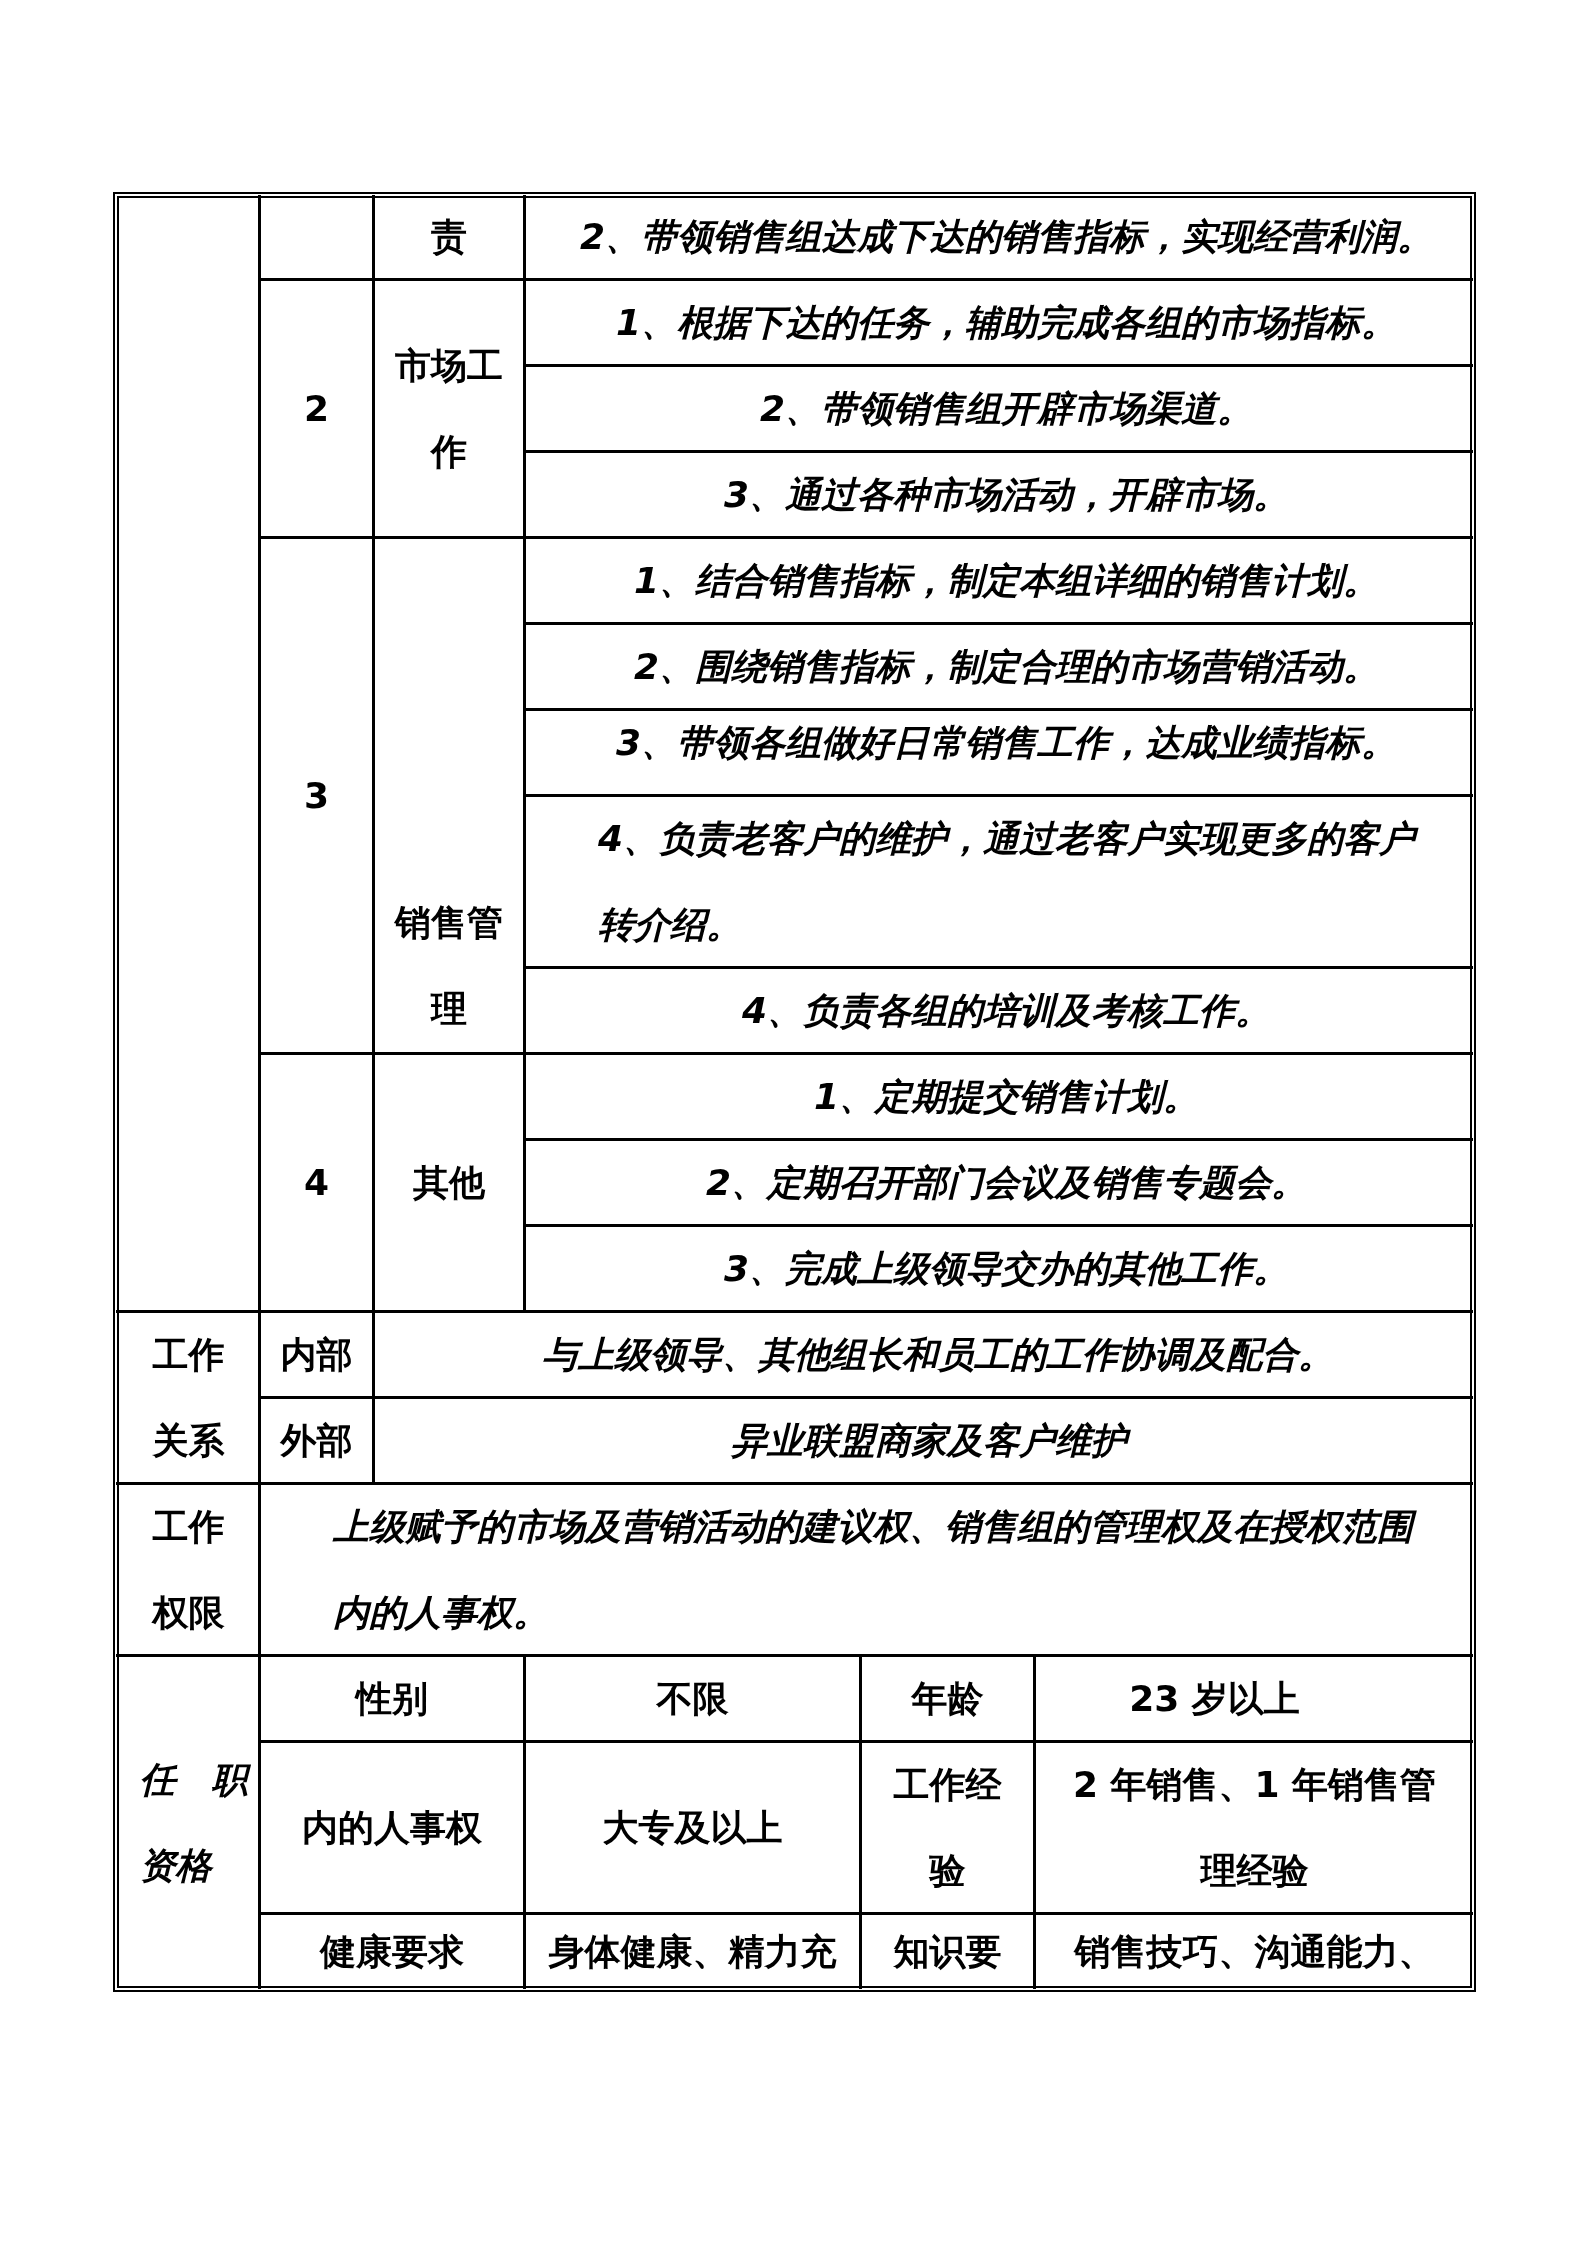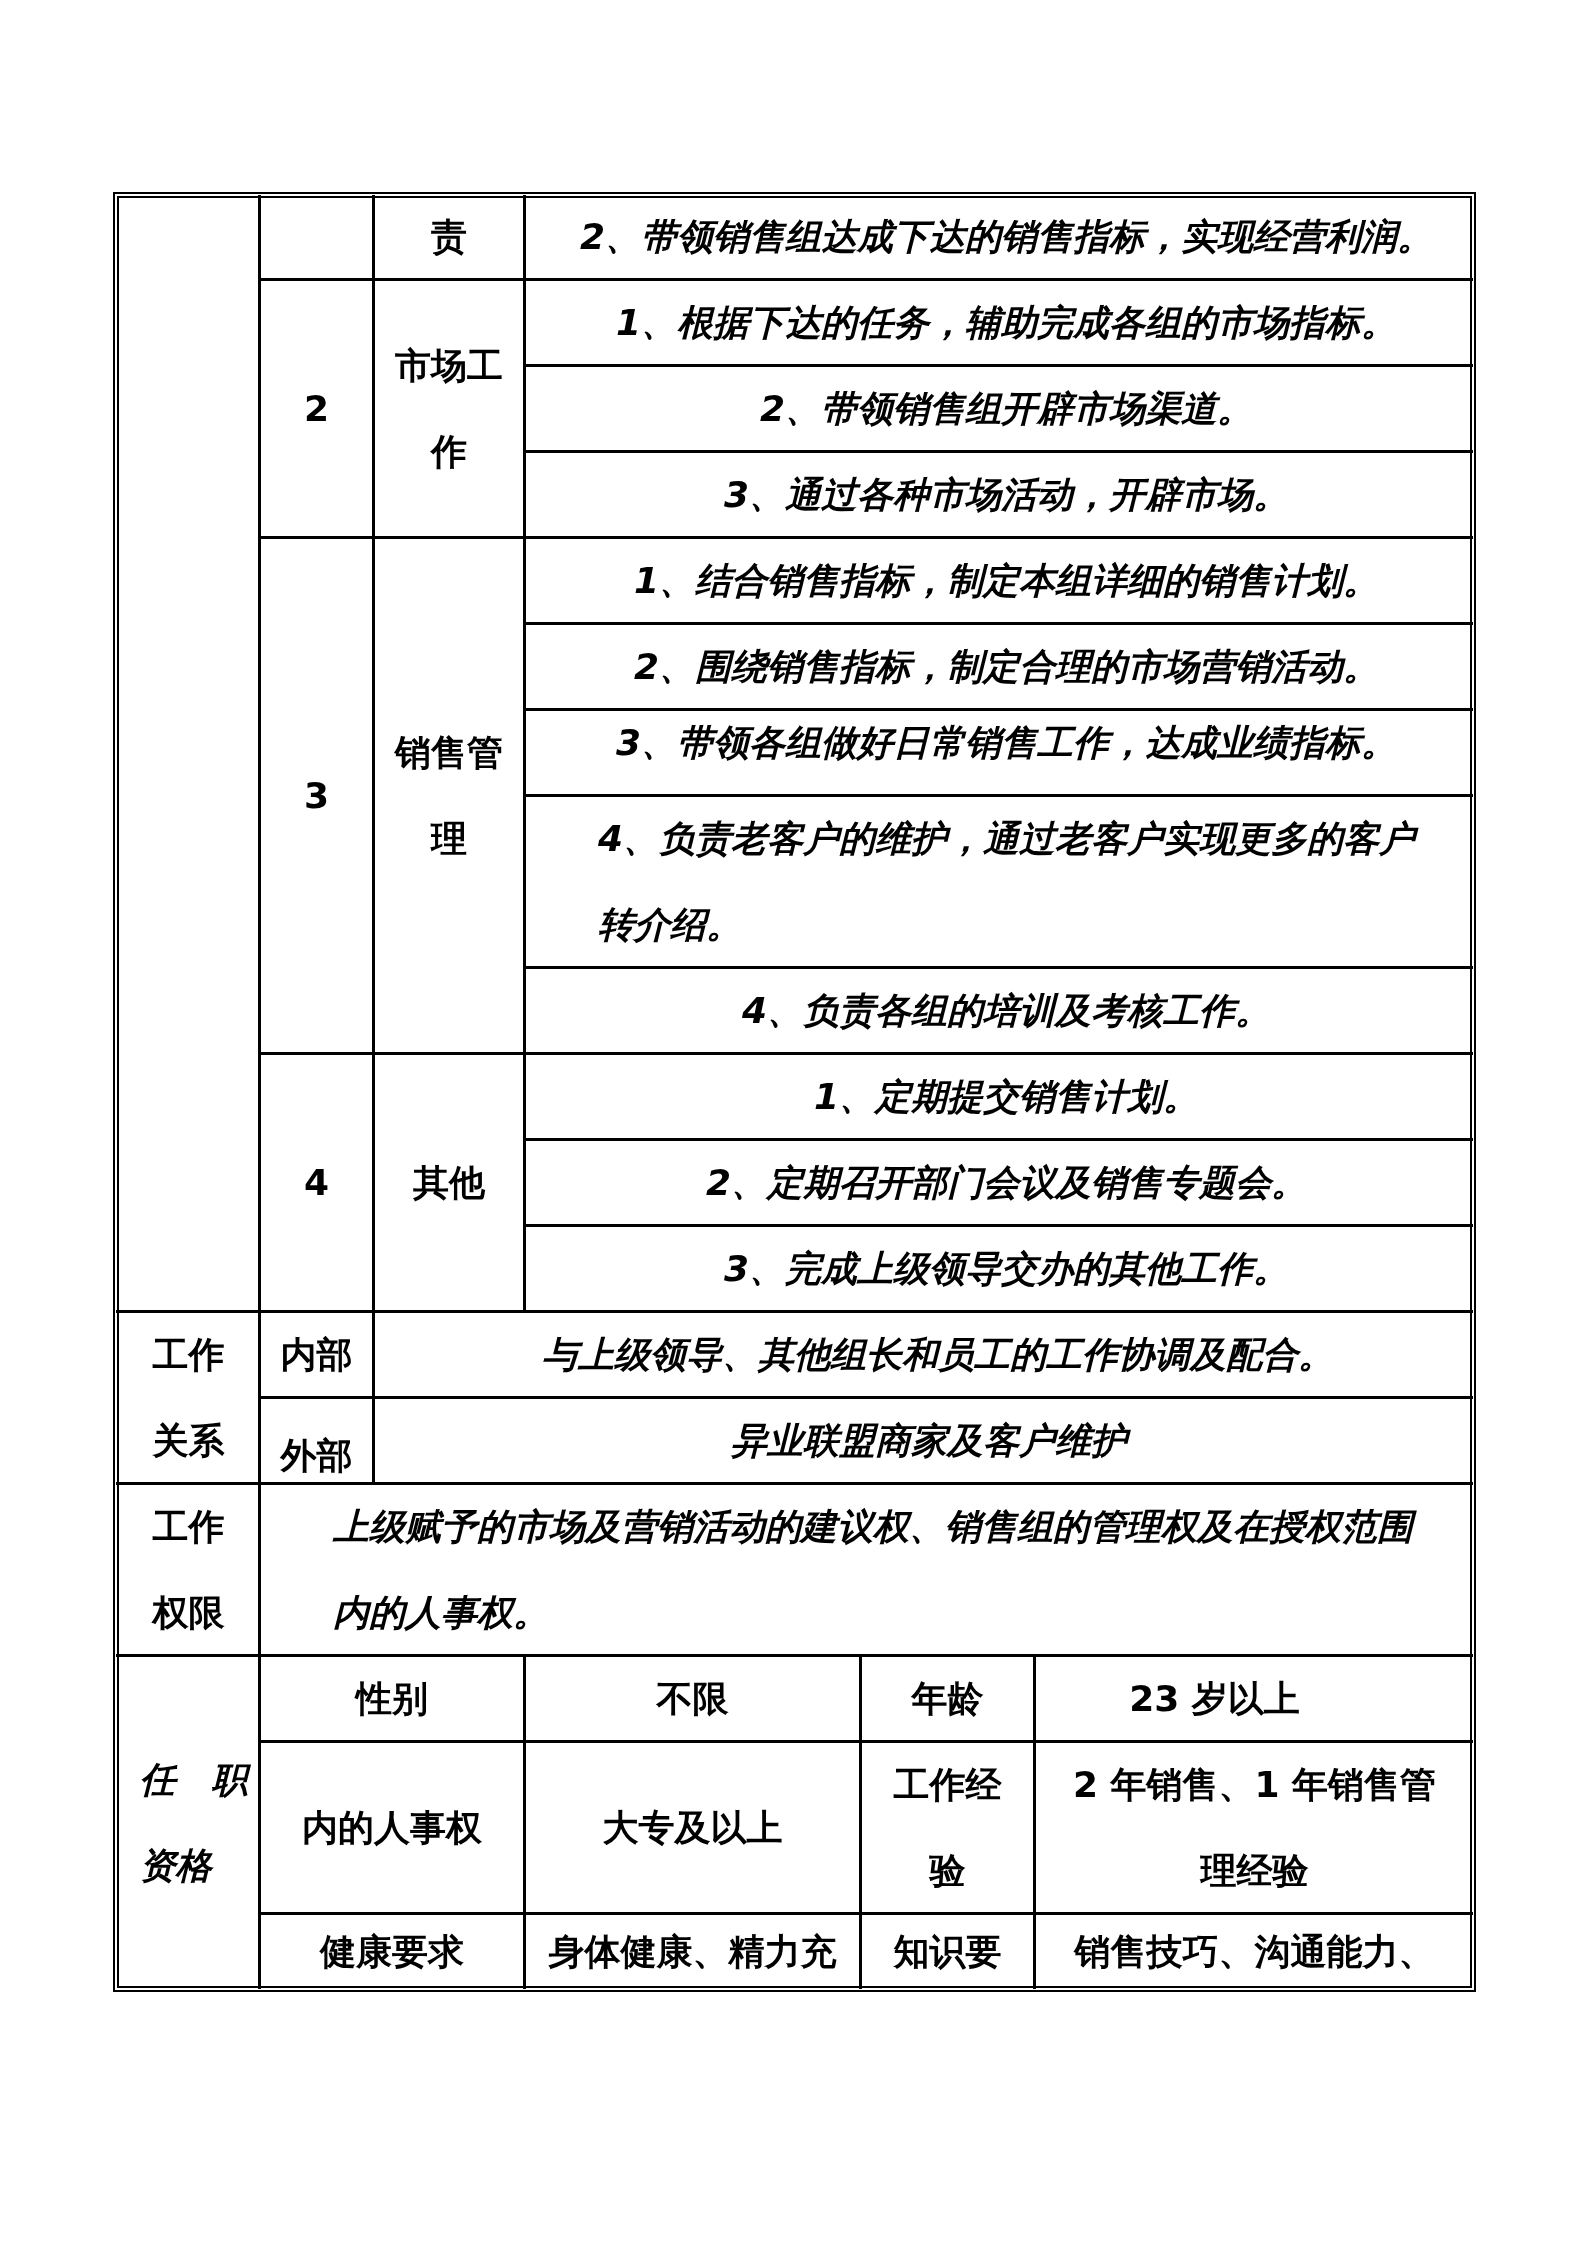--- a/index.html
+++ b/index.html
@@ -72,21 +72,21 @@
   <div class="cell l" style="left:526px; top:367px; width:947px; height:83px;">
       <span>2、带领销售组开辟市场渠道。</span>
     </div>
   <div class="cell l" style="left:526px; top:453px; width:947px; height:83px;">
       <span>3、通过各种市场活动，开辟市场。</span>
     </div>
 
   <div class="cell c" style="left:261px; top:539px; width:111px; height:513px;">
       <span>3</span>
     </div>
-  <div class="cell c" style="left:375px; top:539px; width:148px; height:513px;">
+  <div class="cell c" style="left:375px; top:539px; width:148px; height:513px;align-items:flex-end;">
     <div class="stack">
         <div>销售管</div>
         <div>理</div>
       </div>
   </div>
   <div class="cell l" style="left:526px; top:539px; width:947px; height:83px;">
       <span>1、结合销售指标，制定本组详细的销售计划。</span>
     </div>
   <div class="cell l" style="left:526px; top:625px; width:947px; height:83px;">
       <span>2、围绕销售指标，制定合理的市场营销活动。</span>
@@ -125,21 +125,21 @@
         <div>工作</div>
         <div>关系</div>
       </div>
   </div>
   <div class="cell c" style="left:261px; top:1313px; width:111px; height:83px;">
       <span>内部</span>
     </div>
   <div class="cell l" style="left:375px; top:1313px; width:1098px; height:83px; padding-left:28px;">
       <span>与上级领导、其他组长和员工的工作协调及配合。</span>
     </div>
-  <div class="cell c" style="left:261px; top:1399px; width:111px; height:83px;margin-top:15px;">
+  <div class="cell c" style="left:261px; top:1399px; width:111px; height:83px;">
       <span>外部</span>
     </div>
   <div class="cell l" style="left:375px; top:1399px; width:1098px; height:83px; padding-left:10px;">
       <span>异业联盟商家及客户维护</span>
     </div>
 
   <div class="cell c" style="left:119px; top:1485px; width:139px; height:169px;">
     <div class="stack">
         <div>工作</div>
         <div>权限</div>

